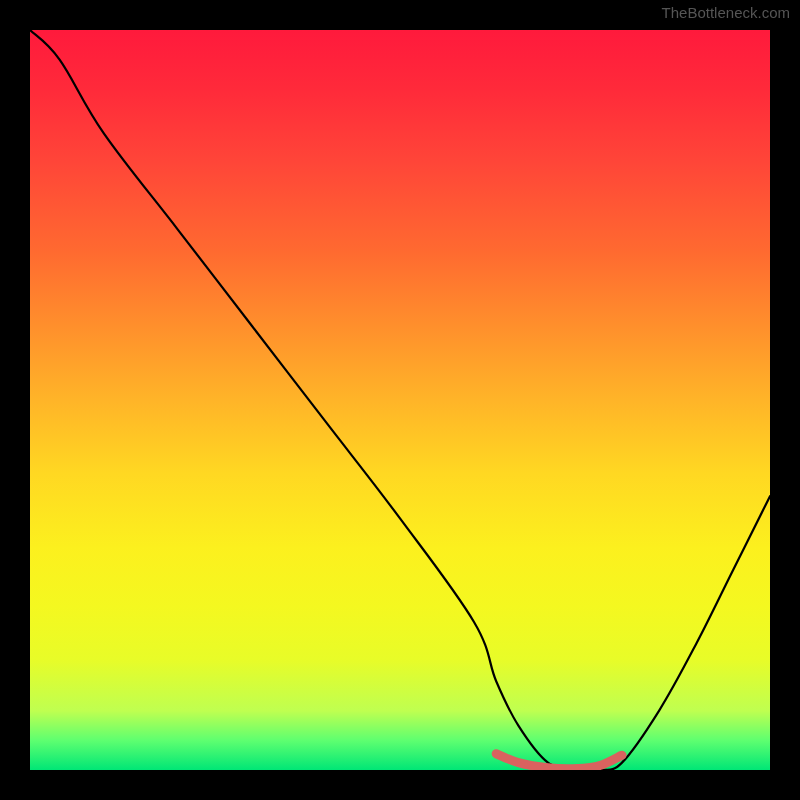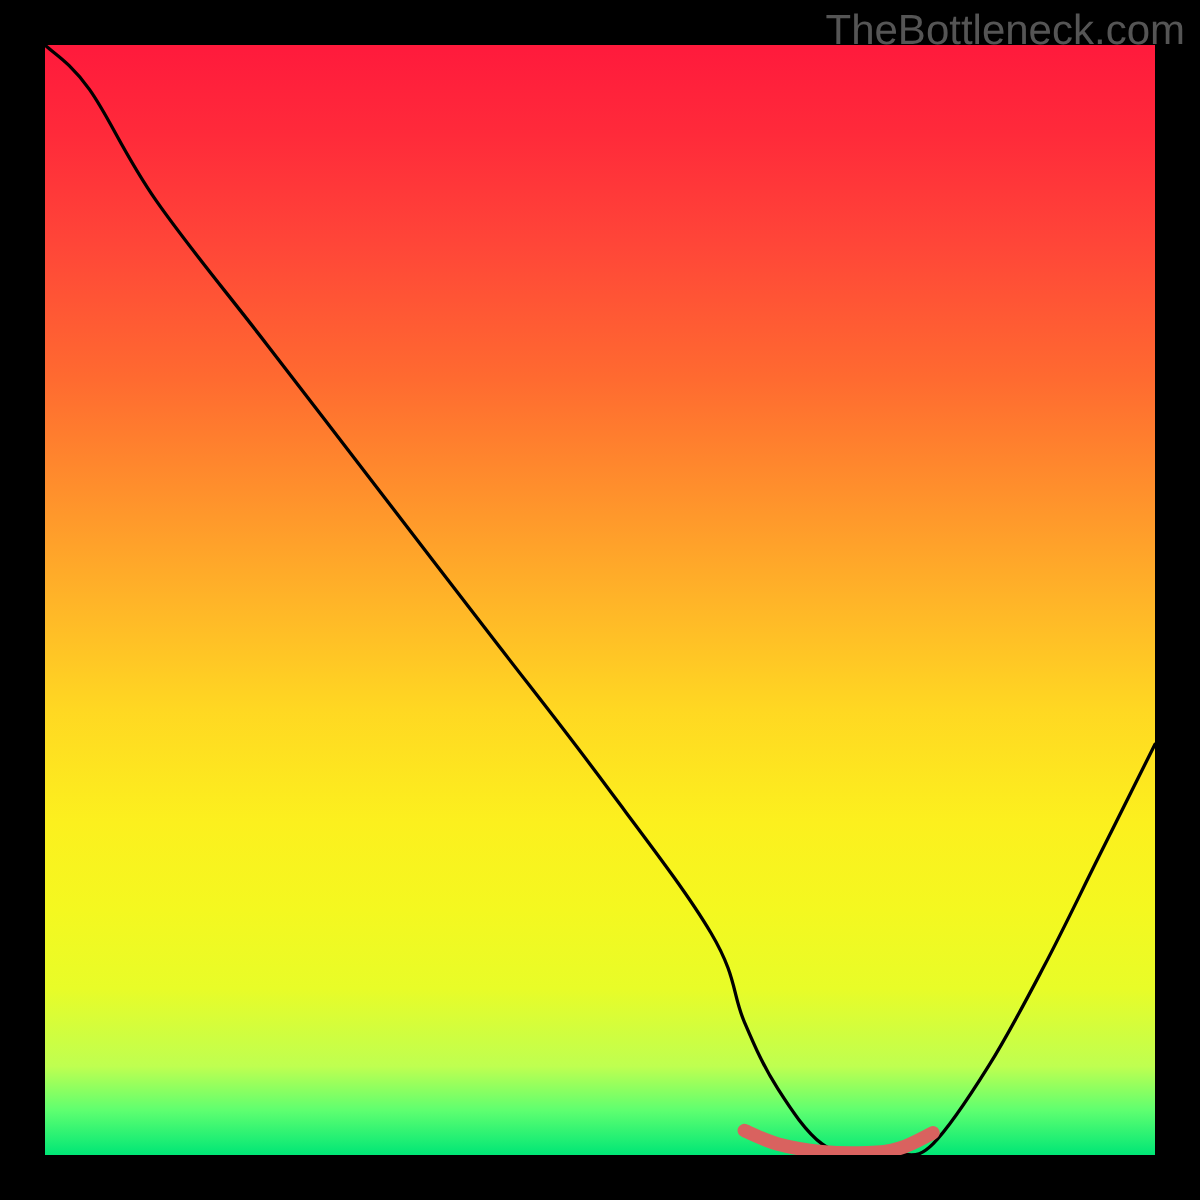--- a/index.html
+++ b/index.html
@@ -9,21 +9,21 @@
     background: #000;
     font-family: Arial, sans-serif;
     position: relative;
     overflow: hidden;
   }
   .watermark {
     position: absolute;
     top: 4px;
     right: 10px;
     color: #555;
-    font-size: 28px;
+    font-size: 15px;
     font-weight: 500;
     z-index: 10;
     text-align: right;
   }
   .plot-area {
     position: absolute;
     left: 30px;
     top: 30px;
     width: 740px;
     height: 740px;

